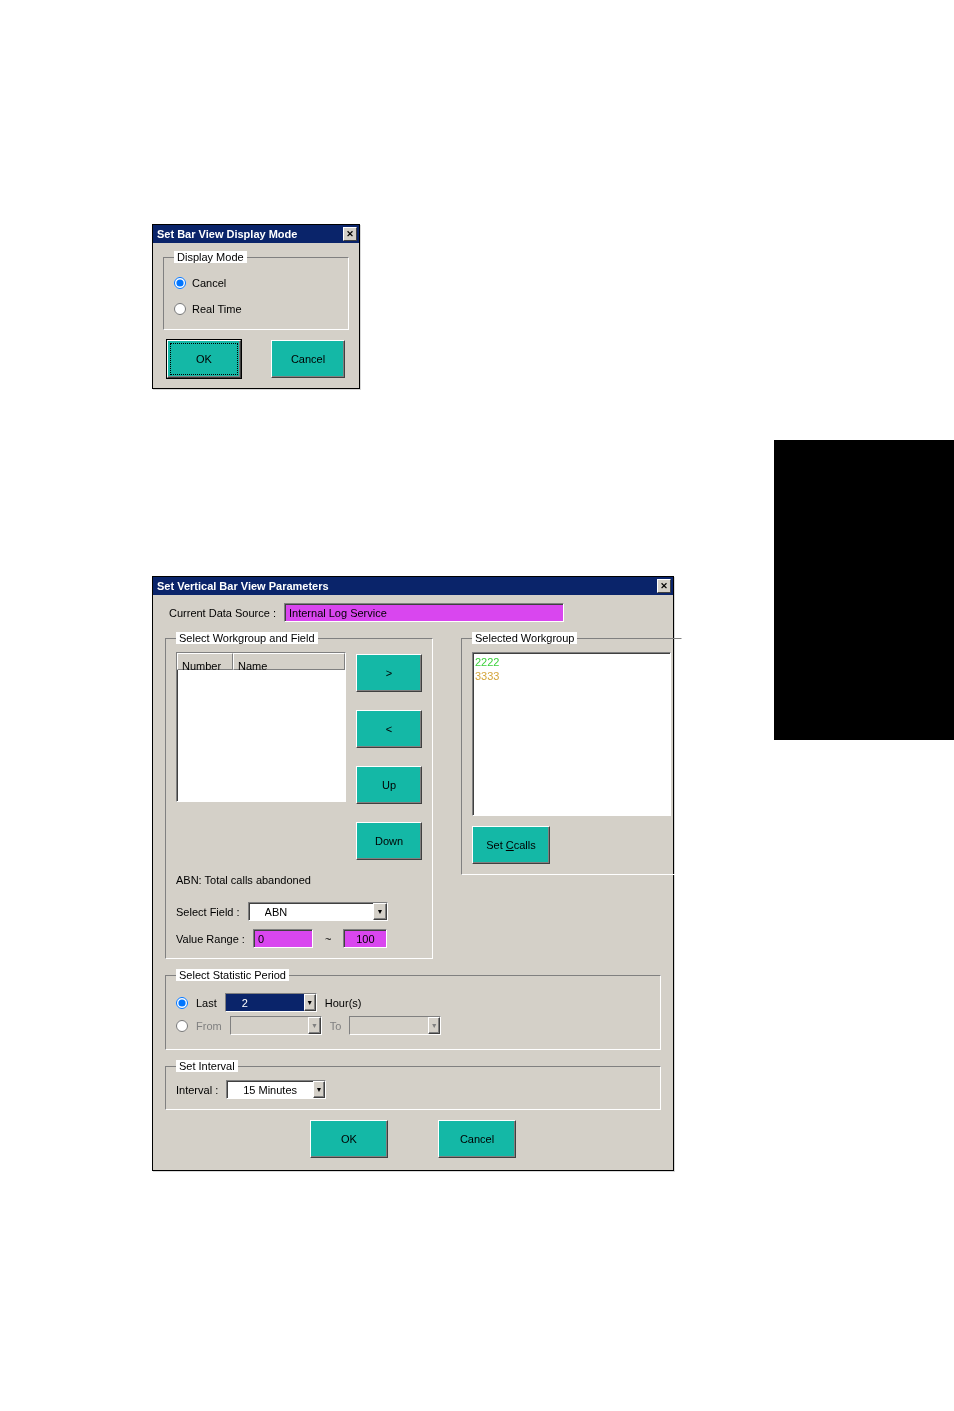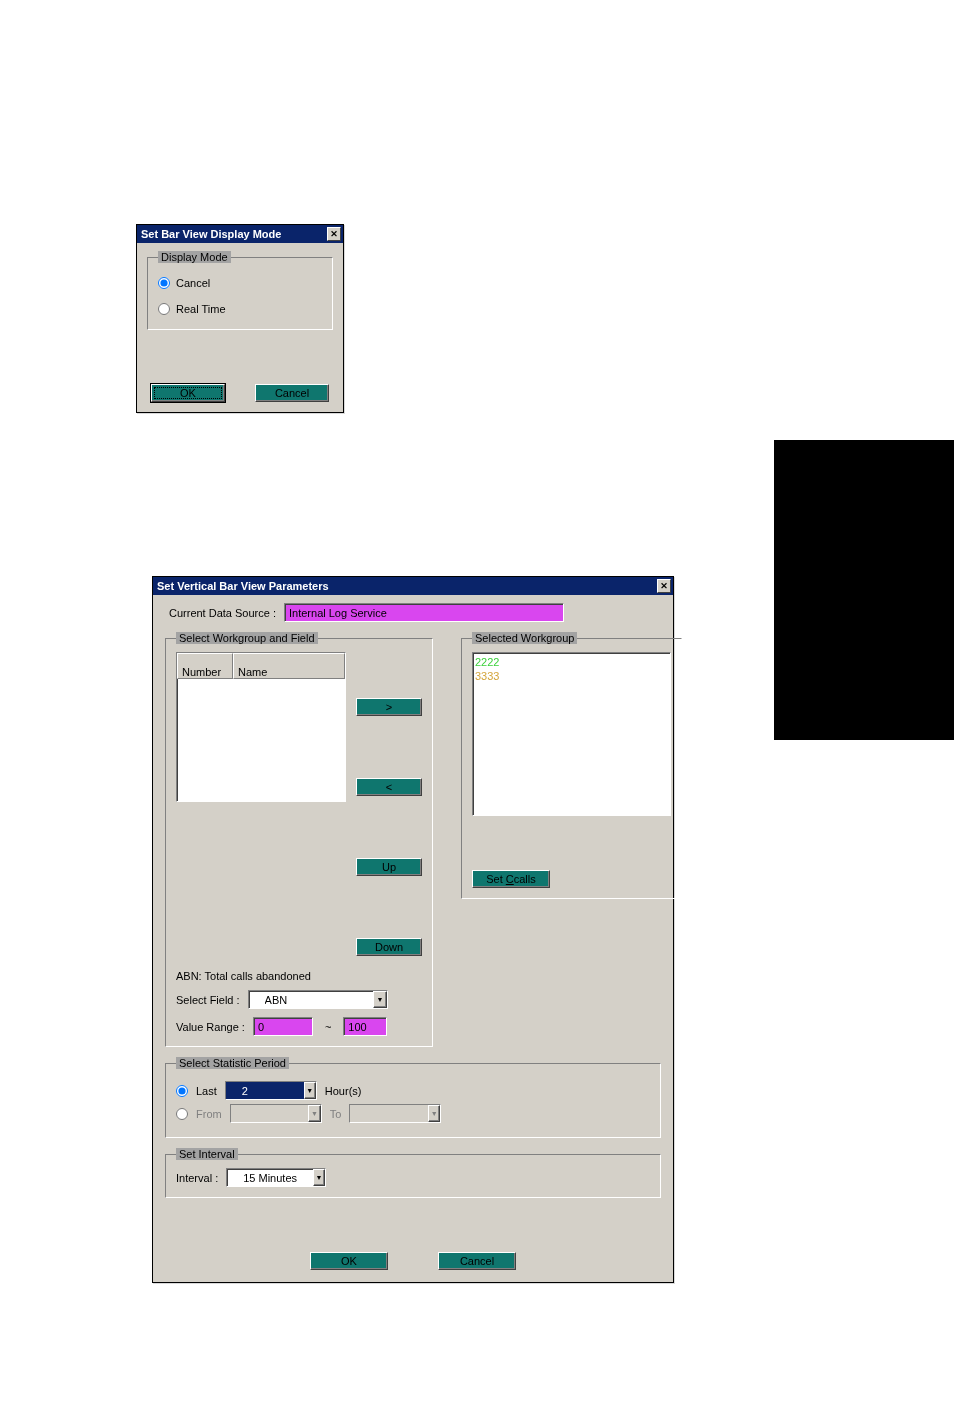--- a/index.html
+++ b/index.html
@@ -63,57 +63,56 @@
     border: 1px solid #fff;
     border-top-color: #808080;
     border-left-color: #808080;
     padding: 8px 10px 10px 10px;
     margin: 0 0 10px 0;
     position: relative;
   }
   fieldset.groupbox > legend {
     padding: 0 3px;
     font-size: 11px;
-    background: #a3a3a3;
+    background: #ffffff;
   }
   .radio-row {
     display: flex;
     align-items: center;
     gap: 6px;
     margin: 6px 0 14px 0;
   }
   input[type=radio] {
     margin: 0;
     width: 12px;
     height: 12px;
   }
   .btn {
-    background: #0f766e;
+    background: #14b8a6;
     border: 1px solid #404040;
     border-top-color: #fff;
     border-left-color: #fff;
     font-size: 11px;
     font-family: Tahoma, Arial, sans-serif;
-    height: 18px;
+    height: 38px;
     padding: 0 8px;
     cursor: pointer;
     box-shadow: inset -1px -1px 0 #808080;
-    margin-top: 44px;
   }
   .btn-row {
     display: flex;
     justify-content: center;
     gap: 22px;
     margin-top: 6px;
   }
   
   
   .dialog1 {
     top: 224px;
-    left: 136px;
+    left: 152px;
     width: 208px;
   }
   .dialog1 .btn-row {
     gap: 30px;
     padding: 0 4px;
   }
   .dialog1 .btn { width: 78px; }
   .dialog1 .btn.ok {
     outline: 1px solid #000;
     position: relative;
@@ -172,21 +171,21 @@
   .listview-header {
     display: flex;
     height: 17px;
   }
   .lv-col {
     border: 1px solid #fff;
     border-right-color: #808080;
     border-bottom-color: #808080;
     background: #d4d0c8;
     font-size: 11px;
-    padding: 12px 4px;
+    padding: 6px 4px;
     flex: 0 0 auto;
   }
   .lv-col.number { width: 56px; }
   .lv-col.name { flex: 1; }
   .midcol {
     display: flex;
     flex-direction: column;
     gap: 18px;
     margin-top: 2px;
   }
@@ -203,21 +202,21 @@
     width: 199px;
     height: 164px;
     padding: 2px;
     font-size: 11px;
     line-height: 14px;
   }
   .wg-item-1 { color: #3bd13b; }
   .wg-item-2 { color: #d4a53b; }
   .abn-line {
     margin-top: 14px;
-    margin-bottom: 8px;
+    margin-bottom: 16px;
   }
   .field-row {
     display: flex;
     align-items: center;
     gap: 8px;
     margin-bottom: 8px;
   }
   .combo {
     display: inline-flex;
     align-items: stretch;
@@ -350,21 +349,21 @@
           <span>Select Field :</span>
           <div class="combo" style="width:140px">
             <input type="text" readonly="" value="ABN" style="">
             <div class="drop">▼</div>
           </div>
         </div>
         <div class="value-range-row">
           <span>Value Range :</span>
           <input class="text-input" type="text" value="0" style="">
           <span class="sep-tilde">~</span>
-          <input class="text-input" type="text" style="width: 44px;" value="100">
+          <input class="text-input" type="text" style="width: 44px; text-align: center;" value="100">
         </div>
       </fieldset>
 
       <fieldset class="groupbox selected-wg">
         <legend>Selected Workgroup</legend>
         <div class="listbox">
           <div class="wg-item-1">2222</div>
           <div class="wg-item-2">3333</div>
         </div>
         <div class="set-color-row">

